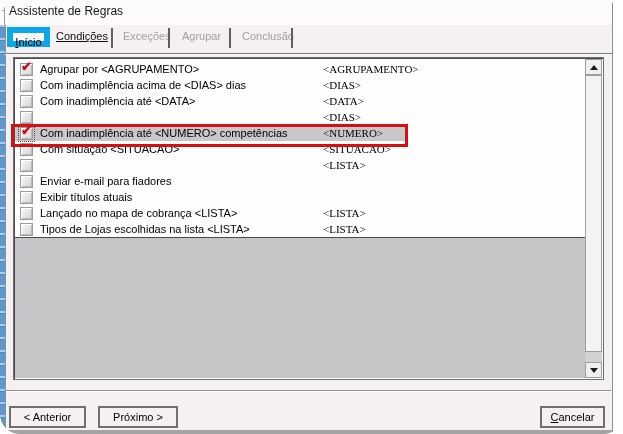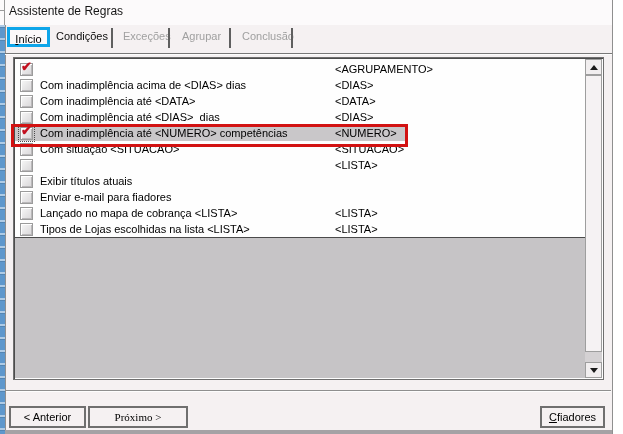--- a/index.html
+++ b/index.html
@@ -1,39 +1,39 @@
 <!DOCTYPE html>
 <html><head>
 <meta charset="utf-8">
 <style>
   html,body{margin:0;padding:0;}
   #stage{
     position:relative; width:623px; height:434px;
     background:#f5f1f2; overflow:hidden;
-    font-family:"Liberation Sans", sans-serif; font-size:11px; color:#000;
+    font-family:"Liberation Sans", sans-serif; font-size:11px; color:#000;border-radius:20px;
   }
   
   .titlebar{position:absolute;left:0;top:0;width:623px;height:25px;background:#fcfafb;}
   .title-text{position:absolute;left:9px;top:4px;font-size:12px;color:#151515;}
   .edge-line-top{position:absolute;left:4px;top:0;width:1px;height:25px;background:#9a9a9a;}
   .edge-tick-top{position:absolute;left:0;top:10px;width:4px;height:1px;background:#9a9a9a;}
   .blue-strip{
     position:absolute;left:0;top:25px;width:5px;height:409px;
     background:#5e97cc;
     background-image:repeating-linear-gradient(180deg, rgba(255,255,255,.5) 0 2px, rgba(0,0,0,.12) 2px 3px, transparent 3px 13px);
   }
   .dlg-left-border{position:absolute;left:5px;top:25px;width:1px;height:409px;background:#8f8f8f;}
   .right-white{position:absolute;left:612px;top:0;width:11px;height:434px;background:#ffffff;border-left:1px solid #8f8f8f;box-sizing:border-box;}
   .bottom-band{position:absolute;left:5px;top:430px;width:607px;height:4px;background:#a5a2a5;}
 
   
   .tabbar{position:absolute;left:6px;top:26px;height:24px;width:600px;}
   .tab{position:absolute;top:4px;font-size:11px;white-space:nowrap;cursor:default;}
-  .tab-inicio-box{position:absolute;left:1px;top:1px;width:43px;height:20px;border:3px solid #0ea5e9;background:#fbf9fa;box-sizing:border-box;text-align:center;line-height:18px;}
-  .tab-active{left:50px;color:#0d0d0d;}
+  .tab-inicio-box{position:absolute;left:1px;top:1px;width:43px;height:20px;border:6px solid #0ea5e9;background:#fbf9fa;box-sizing:border-box;text-align:center;line-height:18px;}
+  .tab-active{left:50px;color:#0d0d0d;text-decoration:underline;}
   .tab-disabled{color:#a0a0a0;}
   .tab-ex{left:117px;} .tab-co{left:176px;} .tab-cl{left:236px;}
   .tabsep{position:absolute;top:2px;width:2px;height:20px;background:#5f5f5f;}
   .sep1{left:105px;} .sep2{left:162px;} .sep3{left:223px;} .sep4{left:285px;}
   .tab-underline{position:absolute;left:5px;top:53px;width:607px;height:1px;background:#787878;box-shadow:0 1px 0 #fdfdfd;}
   .u{text-decoration:underline;}
 
   
   .listbox{
     position:absolute;left:13px;top:57px;width:591px;height:323px;
@@ -50,21 +50,21 @@
     background:linear-gradient(135deg,#f8f8f8 0%,#d8d6d8 100%);
     border:1px solid #9b9b9b;box-sizing:border-box;
     box-shadow:inset 1px 1px 0 #ffffff, inset -1px -1px 0 #bab8ba;
   }
   .cb.focus{outline:1px dotted #4a4a4a;outline-offset:1px;}
   .mark{
     position:absolute;left:0px;top:-4px;font-size:13px;line-height:13px;
     font-weight:bold;color:#c3101f;
   }
   .lbl{white-space:pre;z-index:1;}
-  .val{position:absolute;left:320px;white-space:pre;z-index:1;}
+  .val{position:absolute;left:308px;white-space:pre;z-index:1;font-family:Liberation Serif, serif;}
   .gray-fill{
     position:absolute;left:1px;right:18px;top:179px;bottom:1px;
     background:#c6c4c6;border-top:1px solid #4a4a4a;
   }
 
   
   .sbar{position:absolute;top:1px;right:1px;bottom:1px;width:17px;background:#d4d1d3;}
   .sb-btn{position:absolute;left:0;width:17px;height:16px;background:#f1eeef;border:1px solid #9e9e9e;box-sizing:border-box;display:flex;align-items:center;justify-content:center;}
   .sb-up{top:0;} .sb-down{bottom:0;}
   .tri-up{width:0;height:0;border-left:4px solid transparent;border-right:4px solid transparent;border-bottom:5px solid #1a1a1a;}
@@ -79,21 +79,21 @@
 
   
   .groove{position:absolute;left:6px;top:390px;width:605px;height:2px;border-top:1px solid #8f8f8f;border-bottom:1px solid #fdfdfd;box-sizing:border-box;}
   .btn{
     position:absolute;top:406px;height:22px;background:#f5f1f2;
     border:2px solid #6f6f6f;box-sizing:border-box;
     display:flex;align-items:center;justify-content:center;
     font-family:"Liberation Sans", sans-serif;font-size:11px;color:#000;white-space:pre;
   }
   .btn-prev{left:9px;width:77px;}
-  .btn-next{left:88px;width:100px;font-family:Liberation Serif, serif;}
+  .btn-next{left:98px;width:80px;}
   .btn-cancel{left:540px;width:65px;}
 </style>
 </head>
 <body>
 
 <div id="stage">
 
   <div class="titlebar">
     <span class="title-text">Assistente de Regras</span>
   </div>
@@ -118,20 +118,21 @@
   </div>
   <div class="tab-underline"></div>
 
   <div class="listbox">
     <div class="rows">
 
       <div class="row">
         <span class="cb">
             <span class="mark">✔</span>
           </span>
+        <span class="lbl">Agrupar por &lt;AGRUPAMENTO&gt;</span>
         <span class="val">&lt;AGRUPAMENTO&gt;</span>
       </div>
 
       <div class="row">
         <span class="cb">
             <span class="mark"></span>
           </span>
         <span class="lbl">Com inadimplência acima de &lt;DIAS&gt; dias</span>
         <span class="val">&lt;DIAS&gt;</span>
       </div>
@@ -141,21 +142,20 @@
             <span class="mark"></span>
           </span>
         <span class="lbl">Com inadimplência até &lt;DATA&gt;</span>
         <span class="val">&lt;DATA&gt;</span>
       </div>
 
       <div class="row">
         <span class="cb">
             <span class="mark"></span>
           </span>
-        <span class="lbl">Com inadimplência até &lt;DIAS&gt;  dias</span>
         <span class="val">&lt;DIAS&gt;</span>
       </div>
 
       <div class="row highlighted">
         <span class="cb focus">
             <span class="mark">✔</span>
           </span>
         <span class="lbl">Com inadimplência até &lt;NUMERO&gt; competências</span>
         <span class="val">&lt;NUMERO&gt;</span>
       </div>
@@ -172,29 +172,29 @@
         <span class="cb">
             <span class="mark"></span>
           </span>
         <span class="val">&lt;LISTA&gt;</span>
       </div>
 
       <div class="row">
         <span class="cb">
             <span class="mark"></span>
           </span>
+        <span class="lbl">Enviar e-mail para fiadores</span>
+        <span class="val"></span>
+      </div>
+
+      <div class="row">
+        <span class="cb">
+            <span class="mark"></span>
+          </span>
         <span class="lbl">Exibir títulos atuais</span>
-        <span class="val"></span>
-      </div>
-
-      <div class="row">
-        <span class="cb">
-            <span class="mark"></span>
-          </span>
-        <span class="lbl">Enviar e-mail para fiadores</span>
         <span class="val"></span>
       </div>
 
       <div class="row">
         <span class="cb">
             <span class="mark"></span>
           </span>
         <span class="lbl">Lançado no mapa de cobrança &lt;LISTA&gt;</span>
         <span class="val">&lt;LISTA&gt;</span>
       </div>
@@ -220,15 +220,15 @@
           <span class="tri-down"></span>
         </div>
     </div>
   </div>
 
   <div class="annot"></div>
 
   <div class="groove"></div>
   <div class="btn btn-prev">&lt; Anterior</div>
   <div class="btn btn-next">Próximo &gt;</div>
-  <div class="btn btn-cancel"><span class="u">C</span><span>fiadores</span></div>
+  <div class="btn btn-cancel"><span class="u">C</span><span>ancelar</span></div>
 
 </div>
 
 </body></html>

